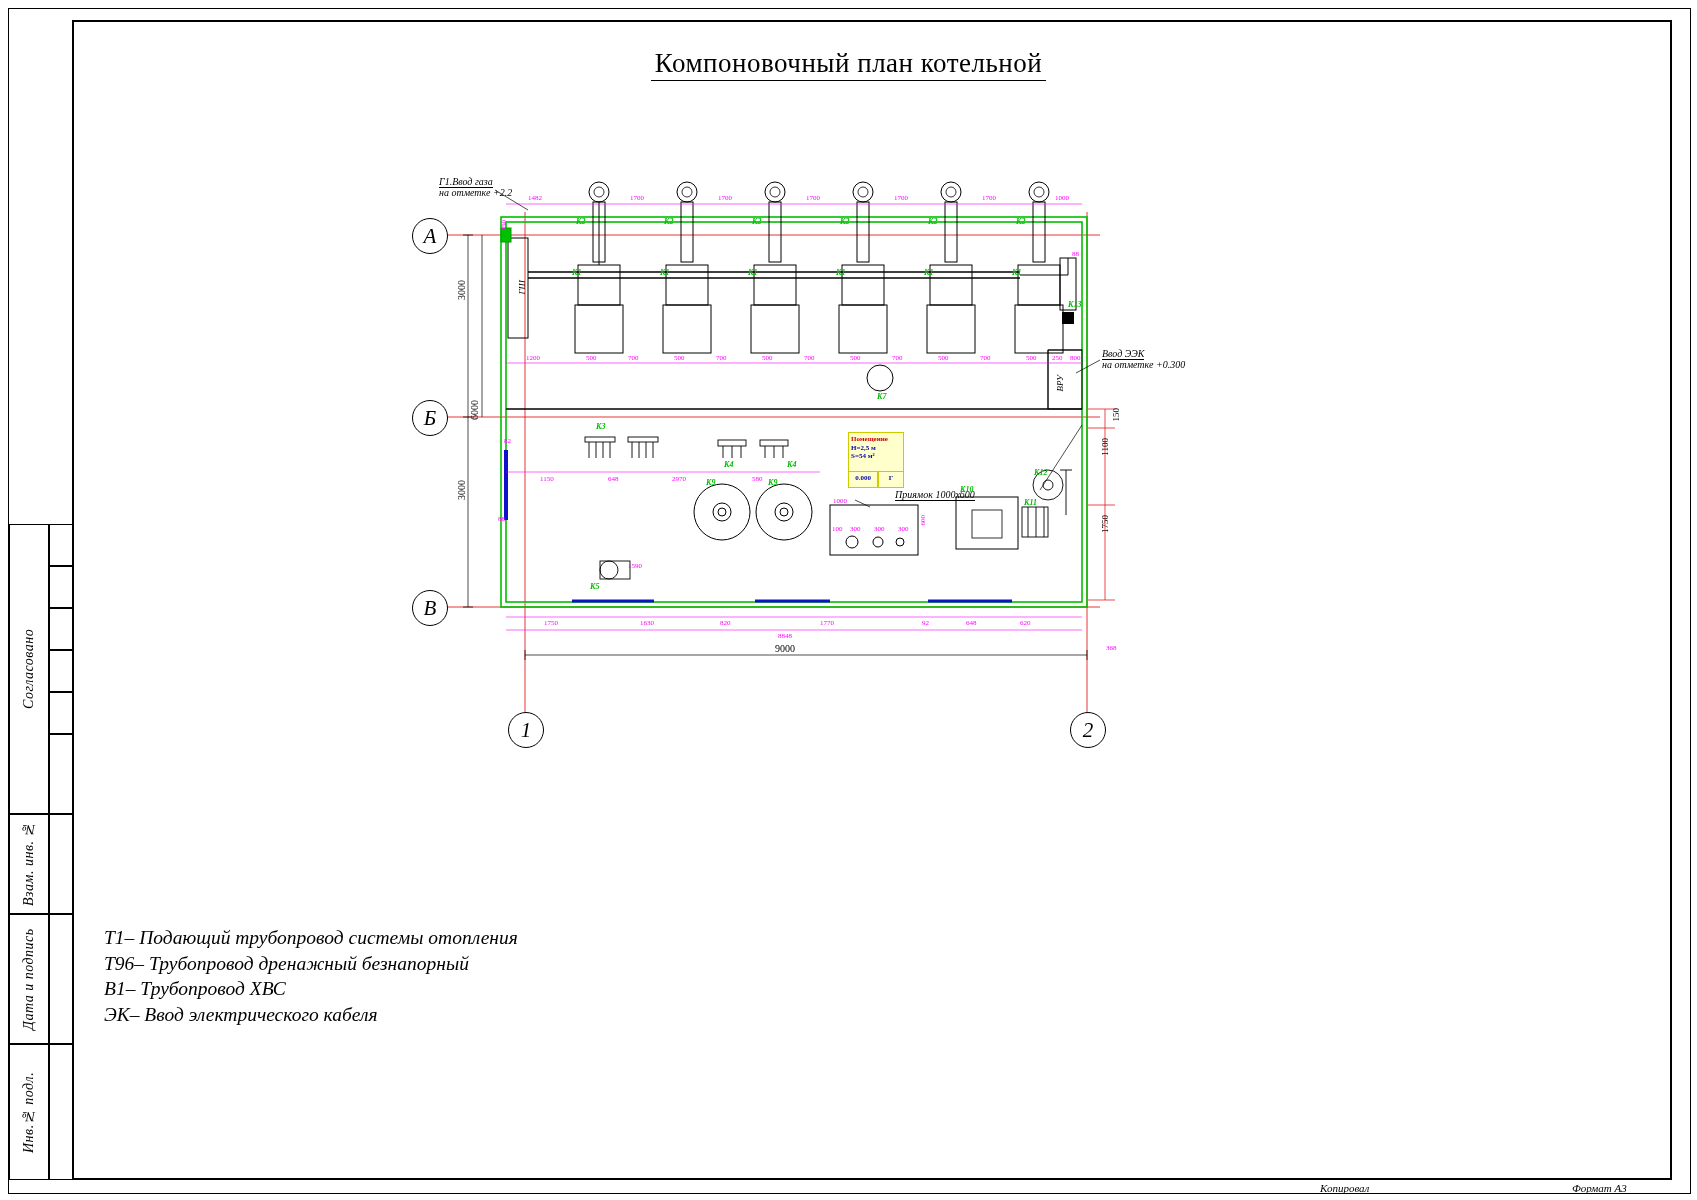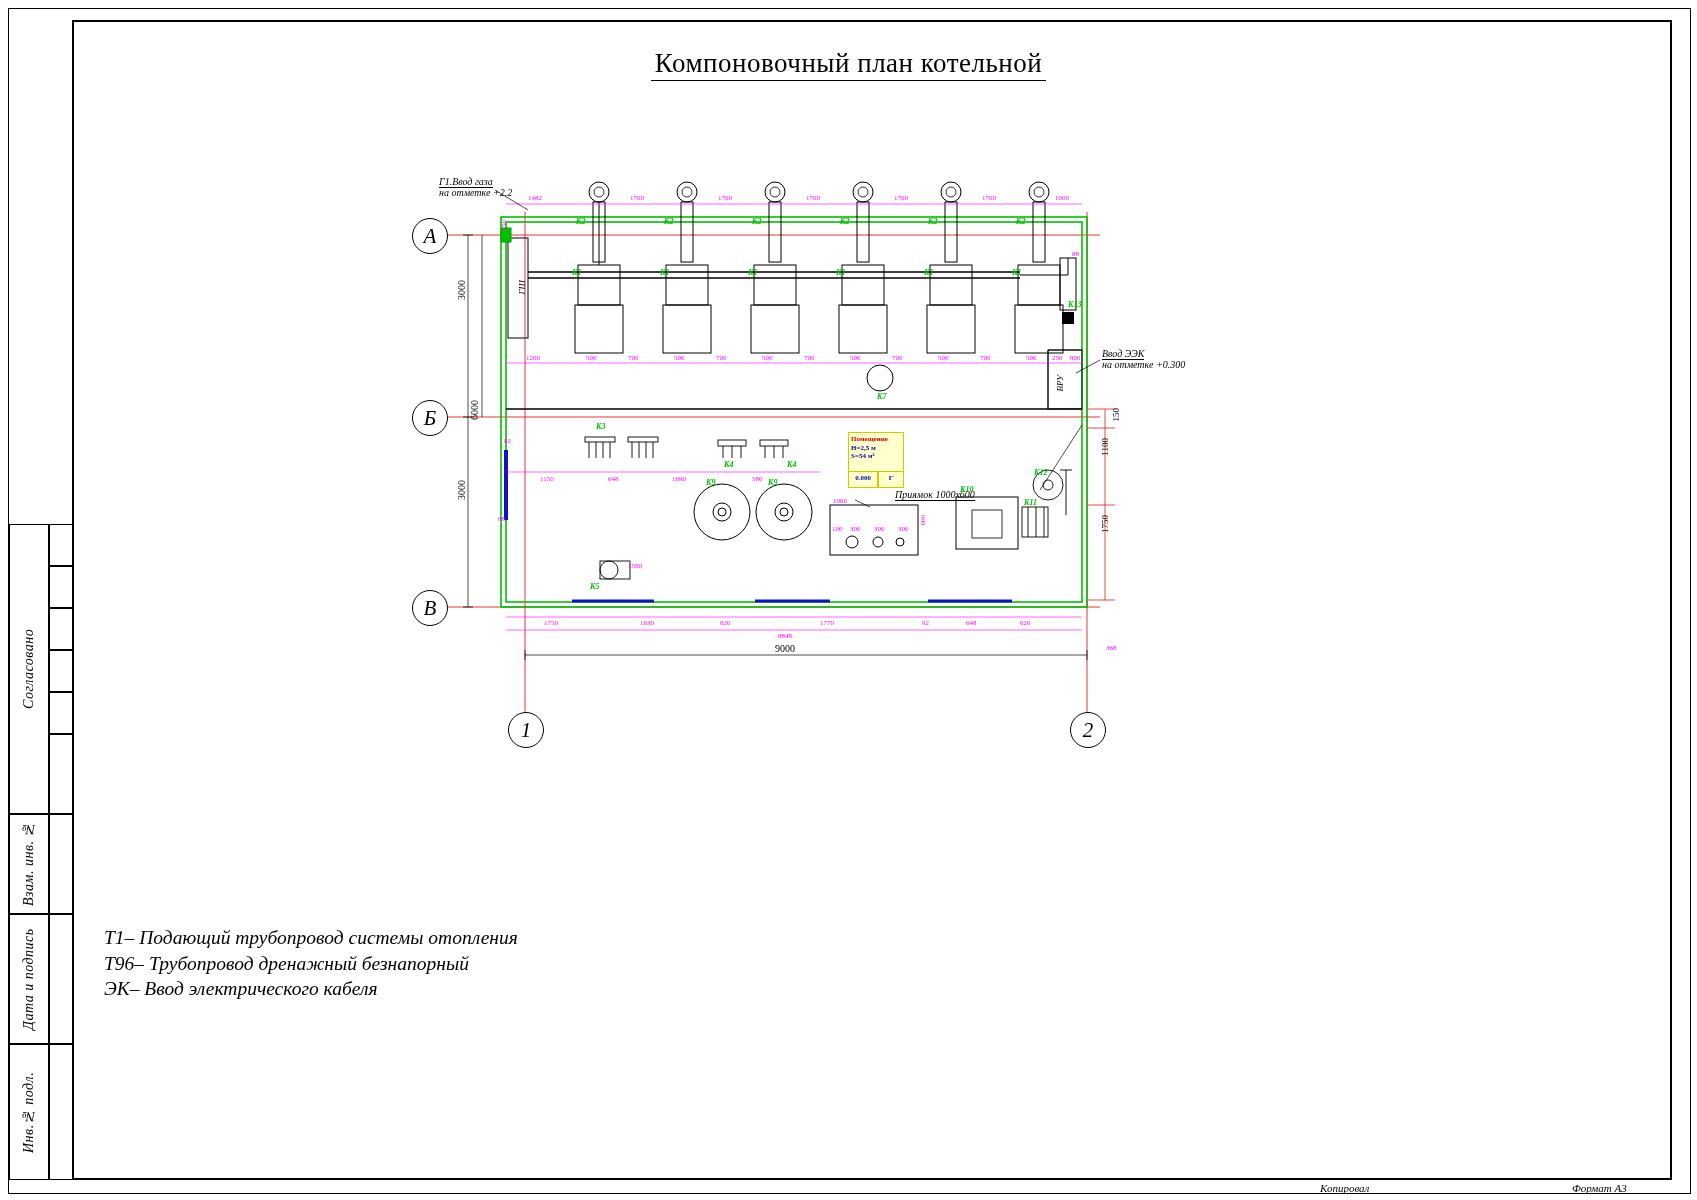--- a/index.html
+++ b/index.html
@@ -309,21 +309,21 @@
     <div class="m-dim" style="left:450px;top:194px;">500</div>
     <div class="m-dim" style="left:492px;top:194px;">700</div>
     <div class="m-dim" style="left:538px;top:194px;">500</div>
     <div class="m-dim" style="left:580px;top:194px;">700</div>
     <div class="m-dim" style="left:626px;top:194px;">500</div>
     <div class="m-dim" style="left:652px;top:194px;">250</div>
     <div class="m-dim" style="left:670px;top:194px;">800</div>
 
     <div class="m-dim" style="left:140px;top:315px;">1150</div>
     <div class="m-dim" style="left:208px;top:315px;">648</div>
-    <div class="m-dim" style="left:272px;top:315px;">1690</div>
+    <div class="m-dim" style="left:272px;top:315px;">2970</div>
     <div class="m-dim" style="left:352px;top:315px;">580</div>
 
     <div class="m-dim" style="left:144px;top:459px;">1750</div>
     <div class="m-dim" style="left:240px;top:459px;">1630</div>
     <div class="m-dim" style="left:320px;top:459px;">820</div>
     <div class="m-dim" style="left:420px;top:459px;">1770</div>
     <div class="m-dim" style="left:522px;top:459px;">92</div>
     <div class="m-dim" style="left:566px;top:459px;">648</div>
     <div class="m-dim" style="left:620px;top:459px;text-align:right;">620</div>
     <div class="m-dim" style="left:662px;top:484px;margin-left:44px;">368</div>
@@ -363,19 +363,20 @@
     <div class="tag" style="left:368px;top:318px;">К9</div>
     <div class="tag" style="left:560px;top:325px;">К10</div>
     <div class="tag" style="left:624px;top:338px;">К11</div>
     <div class="tag" style="left:634px;top:308px;">К12</div>
     <div class="tag" style="left:190px;top:422px;">К5</div>
   </div>
 
   <div class="legend">
     <div>Т1– Подающий трубопровод системы отопления</div>
     <div>Т96– Трубопровод дренажный безнапорный</div>
+    <div>В1– Трубопровод ХВС</div>
     <div>ЭК– Ввод электрического кабеля</div>
   </div>
 
   <div class="bot-note" style="left:1320px;top:1182px;">Копировал</div>
   <div class="bot-note" style="left:1572px;top:1182px;">Формат А3</div>
 
 </div>
 
 </body></html>

